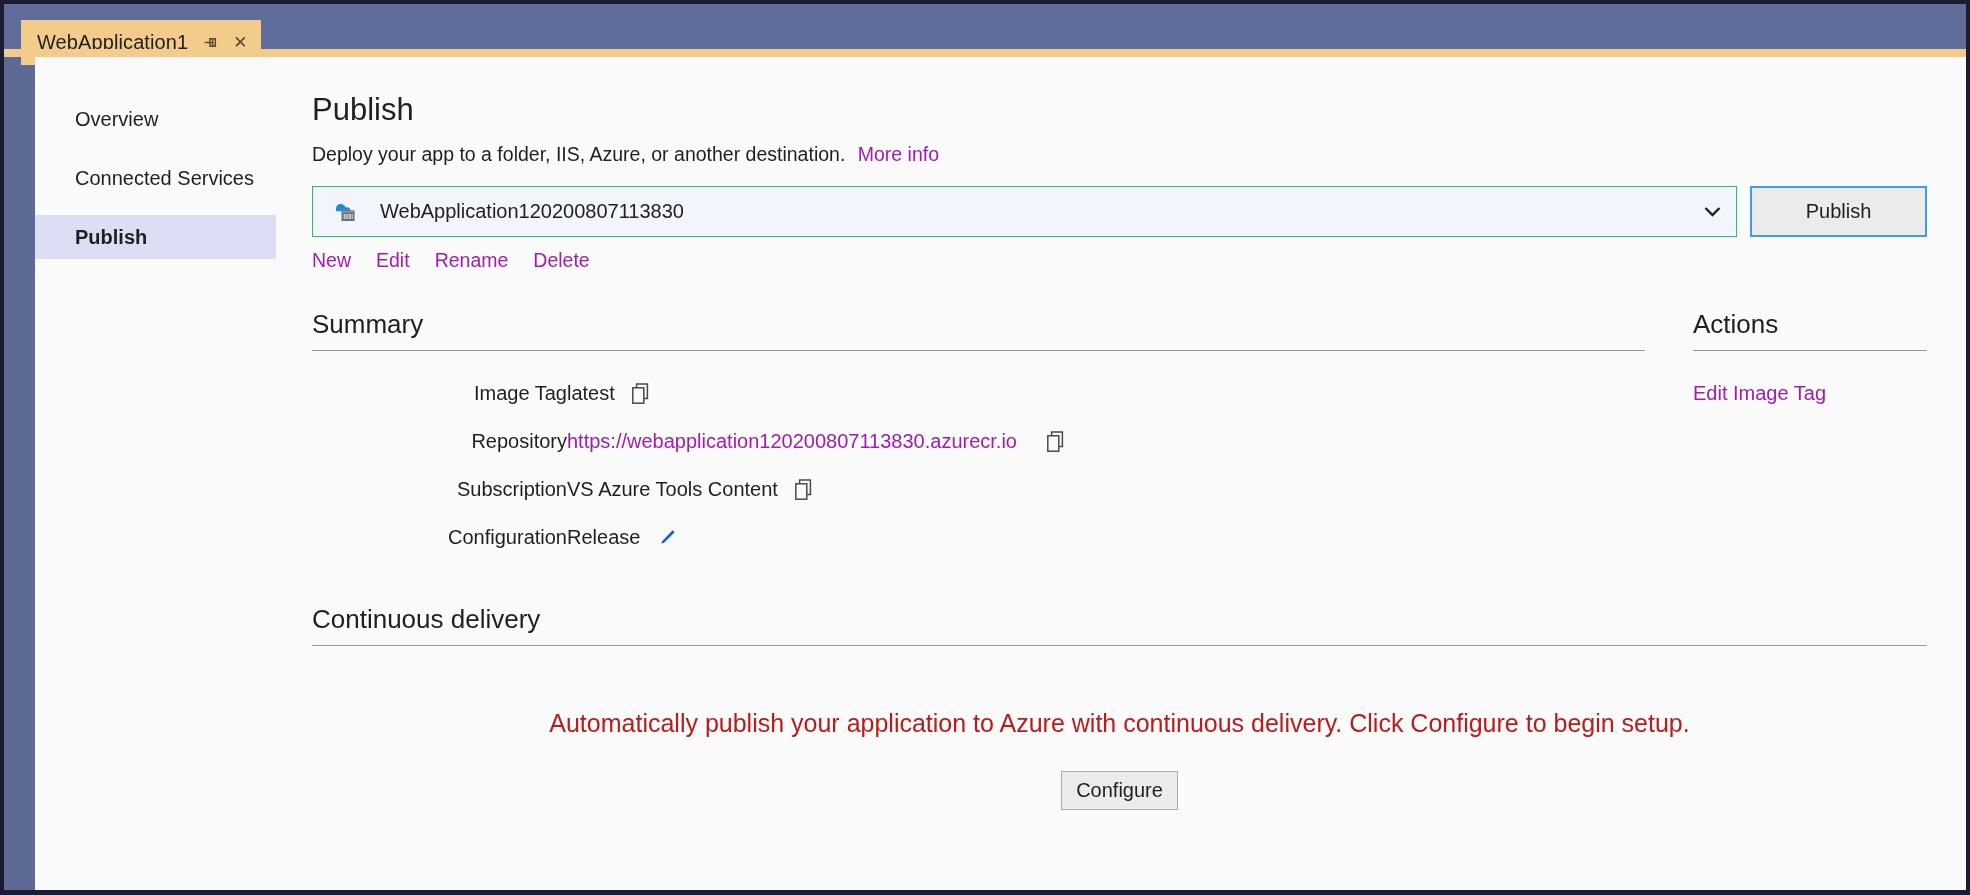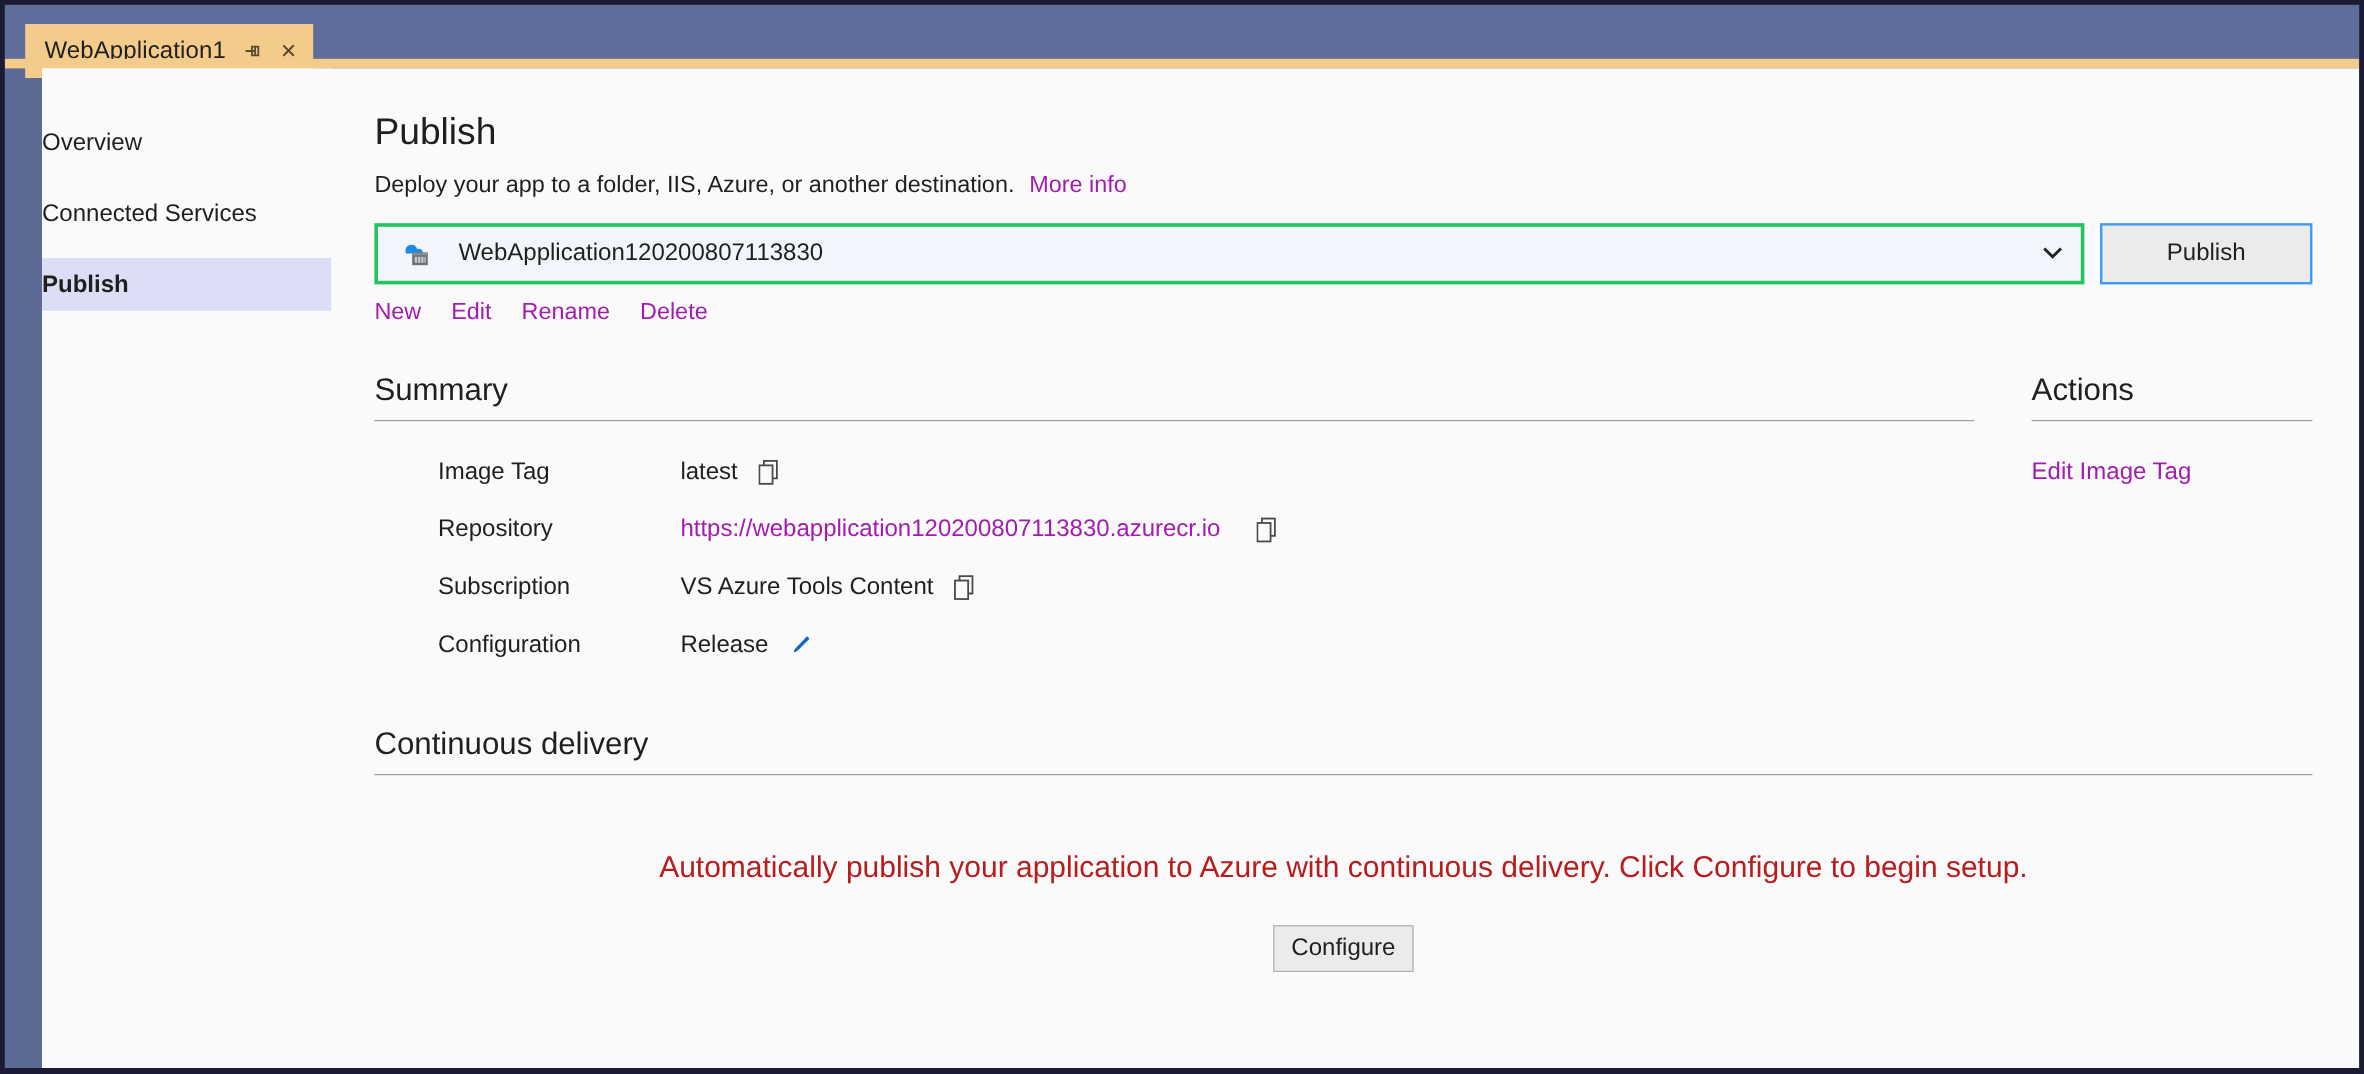--- a/index.html
+++ b/index.html
@@ -75,20 +75,21 @@
   .sidebar {
     width: 241px;
     flex: 0 0 241px;
     padding-top: 40px;
     background: #fafafa;
   }
   .side-item {
     height: 44px;
     display: flex;
     align-items: center;
+    padding-left: 40px;
     font-size: 20px;
     color: #1f1f1f;
     margin-bottom: 15px;
   }
   .side-item.selected {
     background: #dcdef5;
     font-weight: bold;
     margin-bottom: 0;
   }
 
@@ -122,21 +123,21 @@
     margin-top: 20px;
     display: flex;
     align-items: flex-start;
     gap: 13px;
     padding-right: 39px;
   }
   .combo {
     flex: 1 1 auto;
     height: 51px;
     background: #f2f5fc;
-    border: 3px solid #22c55e;
+    border: 1px solid #22c55e;
     display: flex;
     align-items: center;
     padding: 0 14px 0 18px;
     position: relative;
     cursor: pointer;
     min-width: 0;
   }
   .combo-icon { width: 30px; height: 26px; position: relative; flex: 0 0 30px; }
   .combo-text {
     margin-left: 19px;
@@ -201,21 +202,21 @@
     border-collapse: collapse;
     width: 100%;
   }
   .sum-table td {
     font-size: 20px;
     color: #1f1f1f;
     padding: 0 0 14px 0;
     vertical-align: middle;
     height: 48px;
   }
-  .sum-label { width: 255px; padding-left: 53px !important; white-space: nowrap; }
+  .sum-label { width: 255px; padding-left: 53px !important; white-space: nowrap; text-align: right; }
   .sum-value { white-space: nowrap; }
   .val-wrap { display: inline-flex; align-items: center; gap: 17px; }
   .copy-btn { cursor: pointer; display: inline-flex; }
   .pencil-btn { cursor: pointer; display: inline-flex; }
 
   
   .act-list { margin-top: 26px; }
   .act-item {
     height: 48px;
     display: flex;

